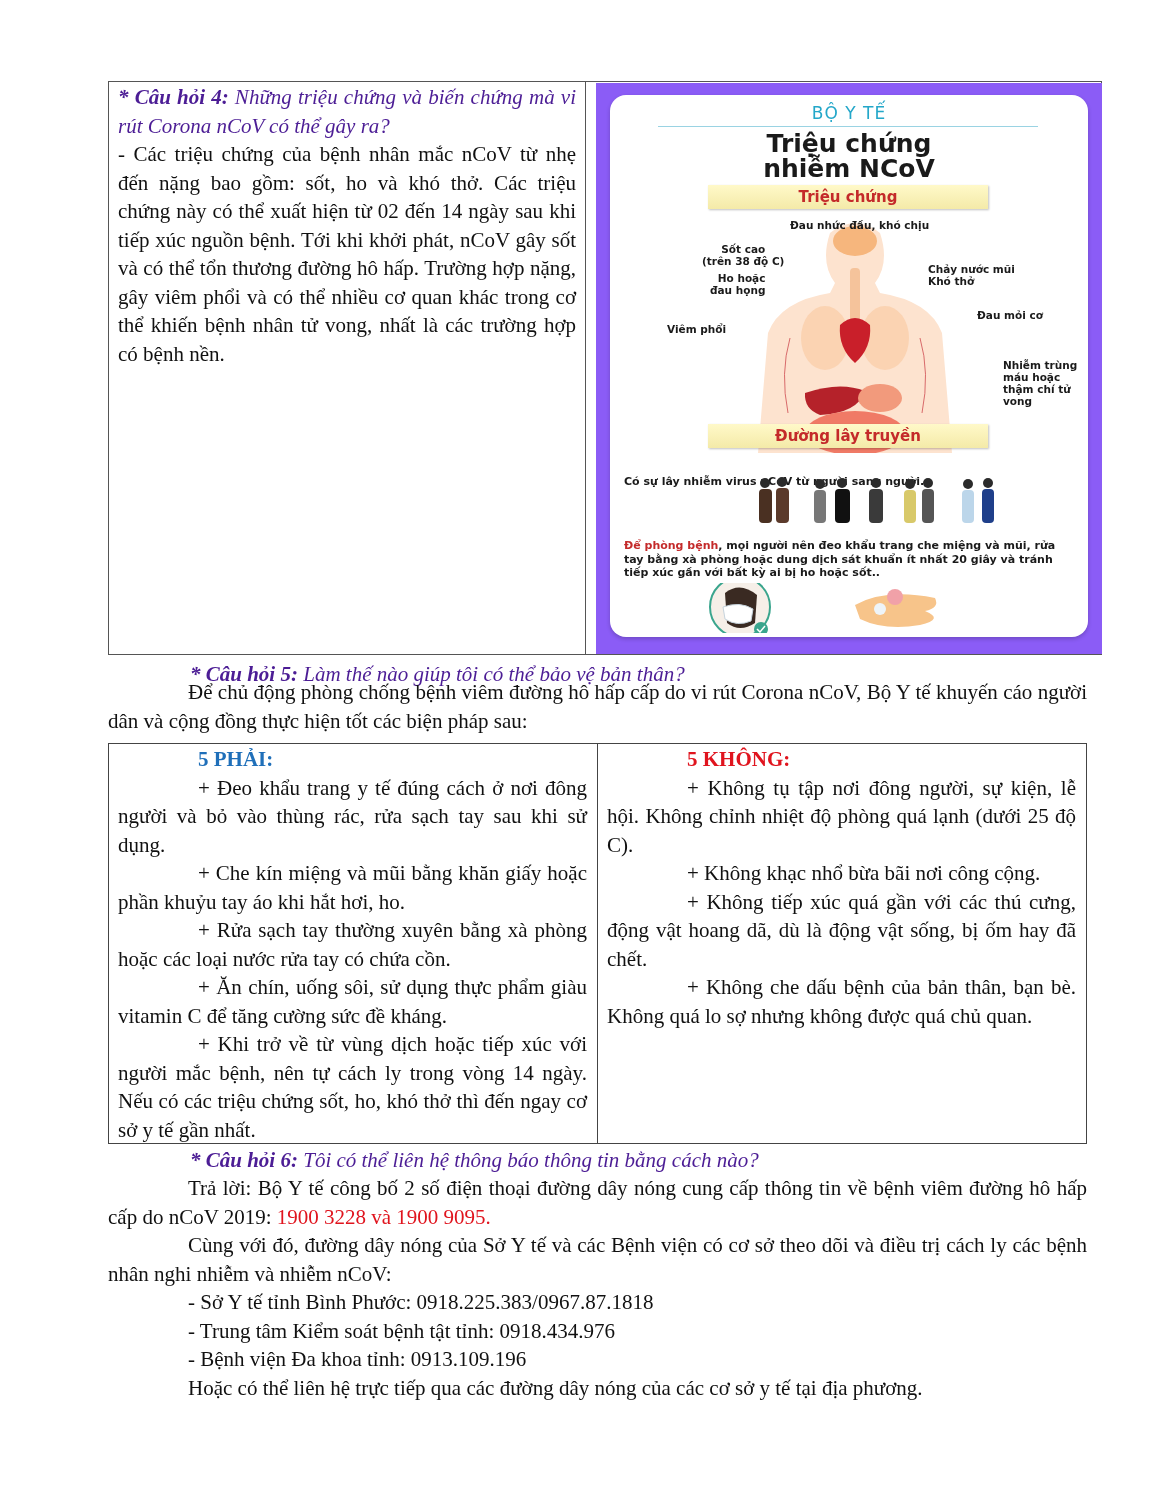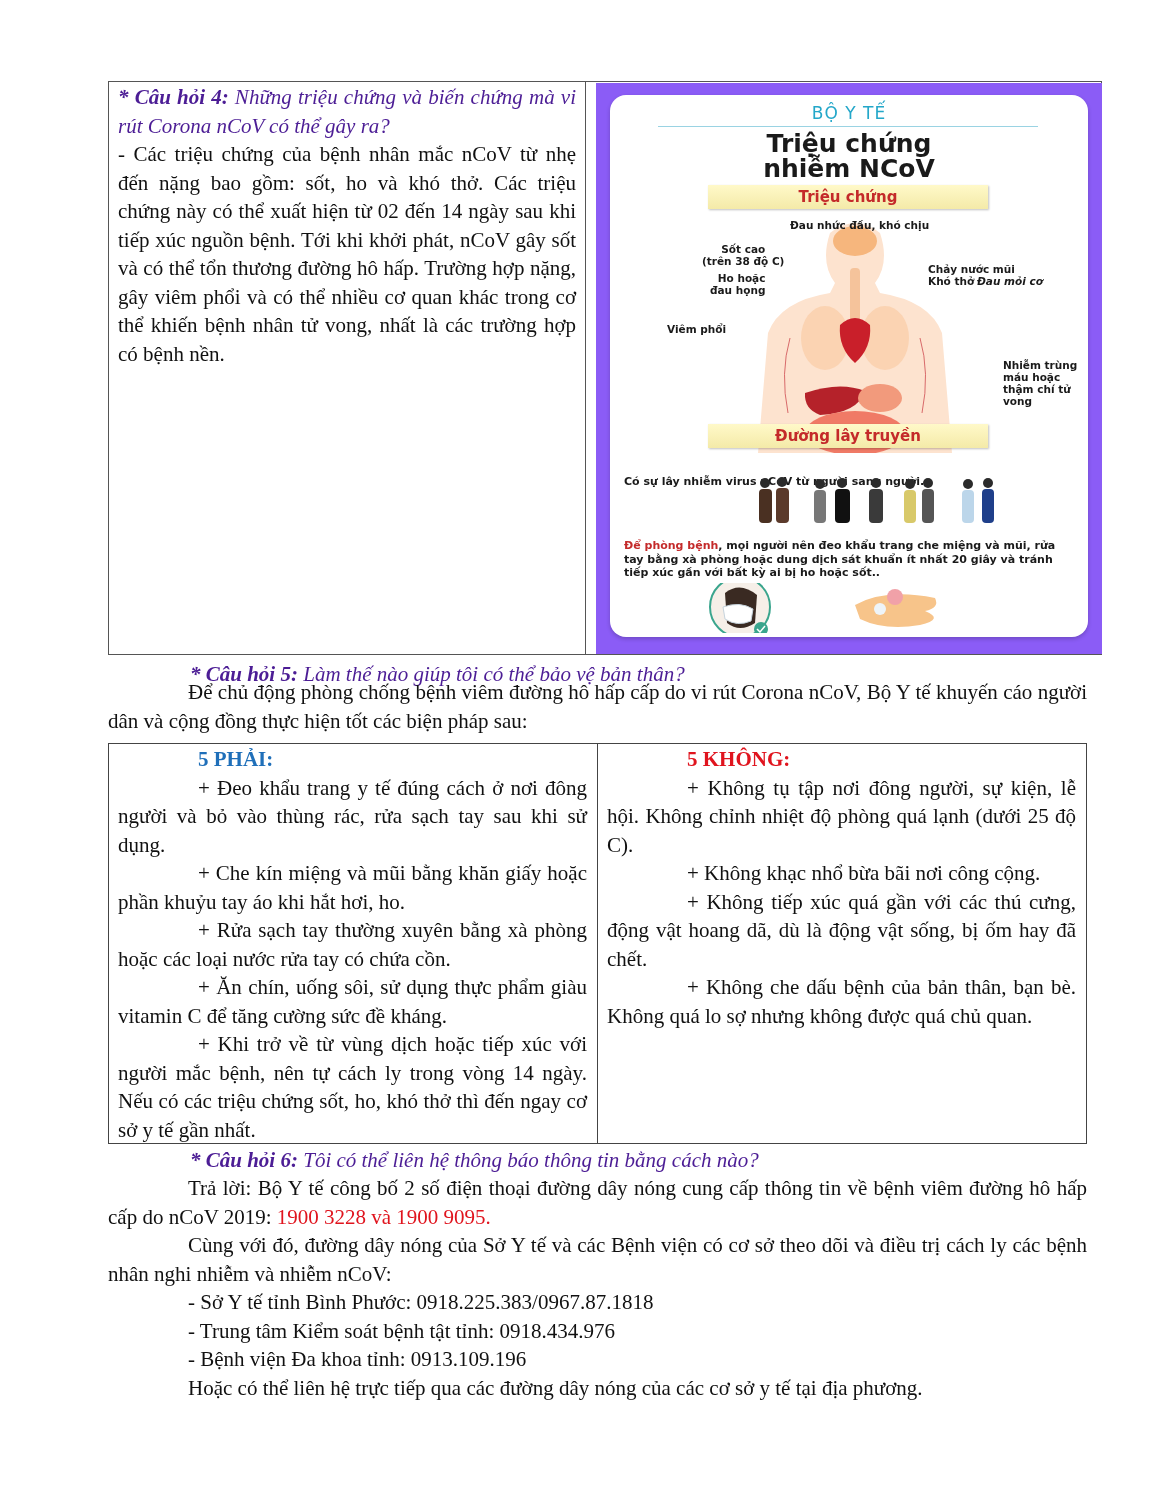--- a/index.html
+++ b/index.html
@@ -104,21 +104,21 @@
       <div>(trên 38 độ C)</div>
     </div>
     <div class="lbl" style="left:318px; top:168px;">
       <div>Chảy nước mũi</div>
       <div>Khó thở</div>
     </div>
     <div class="lbl" style="left:100px; top:177px; text-align:right;">
       <div>Ho hoặc</div>
       <div>đau họng</div>
     </div>
-    <div class="lbl" style="left:367px; top:180px;font-style:italic;">Đau mỏi cơ</div>
+    <div class="lbl" style="left:367px; top:214px;">Đau mỏi cơ</div>
     <div class="lbl" style="left:57px; top:228px;">Viêm phổi</div>
     <div class="lbl" style="left:393px; top:264px;">
       <div>Nhiễm trùng</div>
       <div>máu hoặc</div>
       <div>thậm chí tử</div>
       <div>vong</div>
     </div>
 
     <div class="band" style="left:98px; top:329px; width:280px;">Đường lây truyền</div>
     <div class="prevent" style="left:14px; top:380px; width:450px;">Có sự lây nhiễm virus nCoV  từ người sang người.</div>

